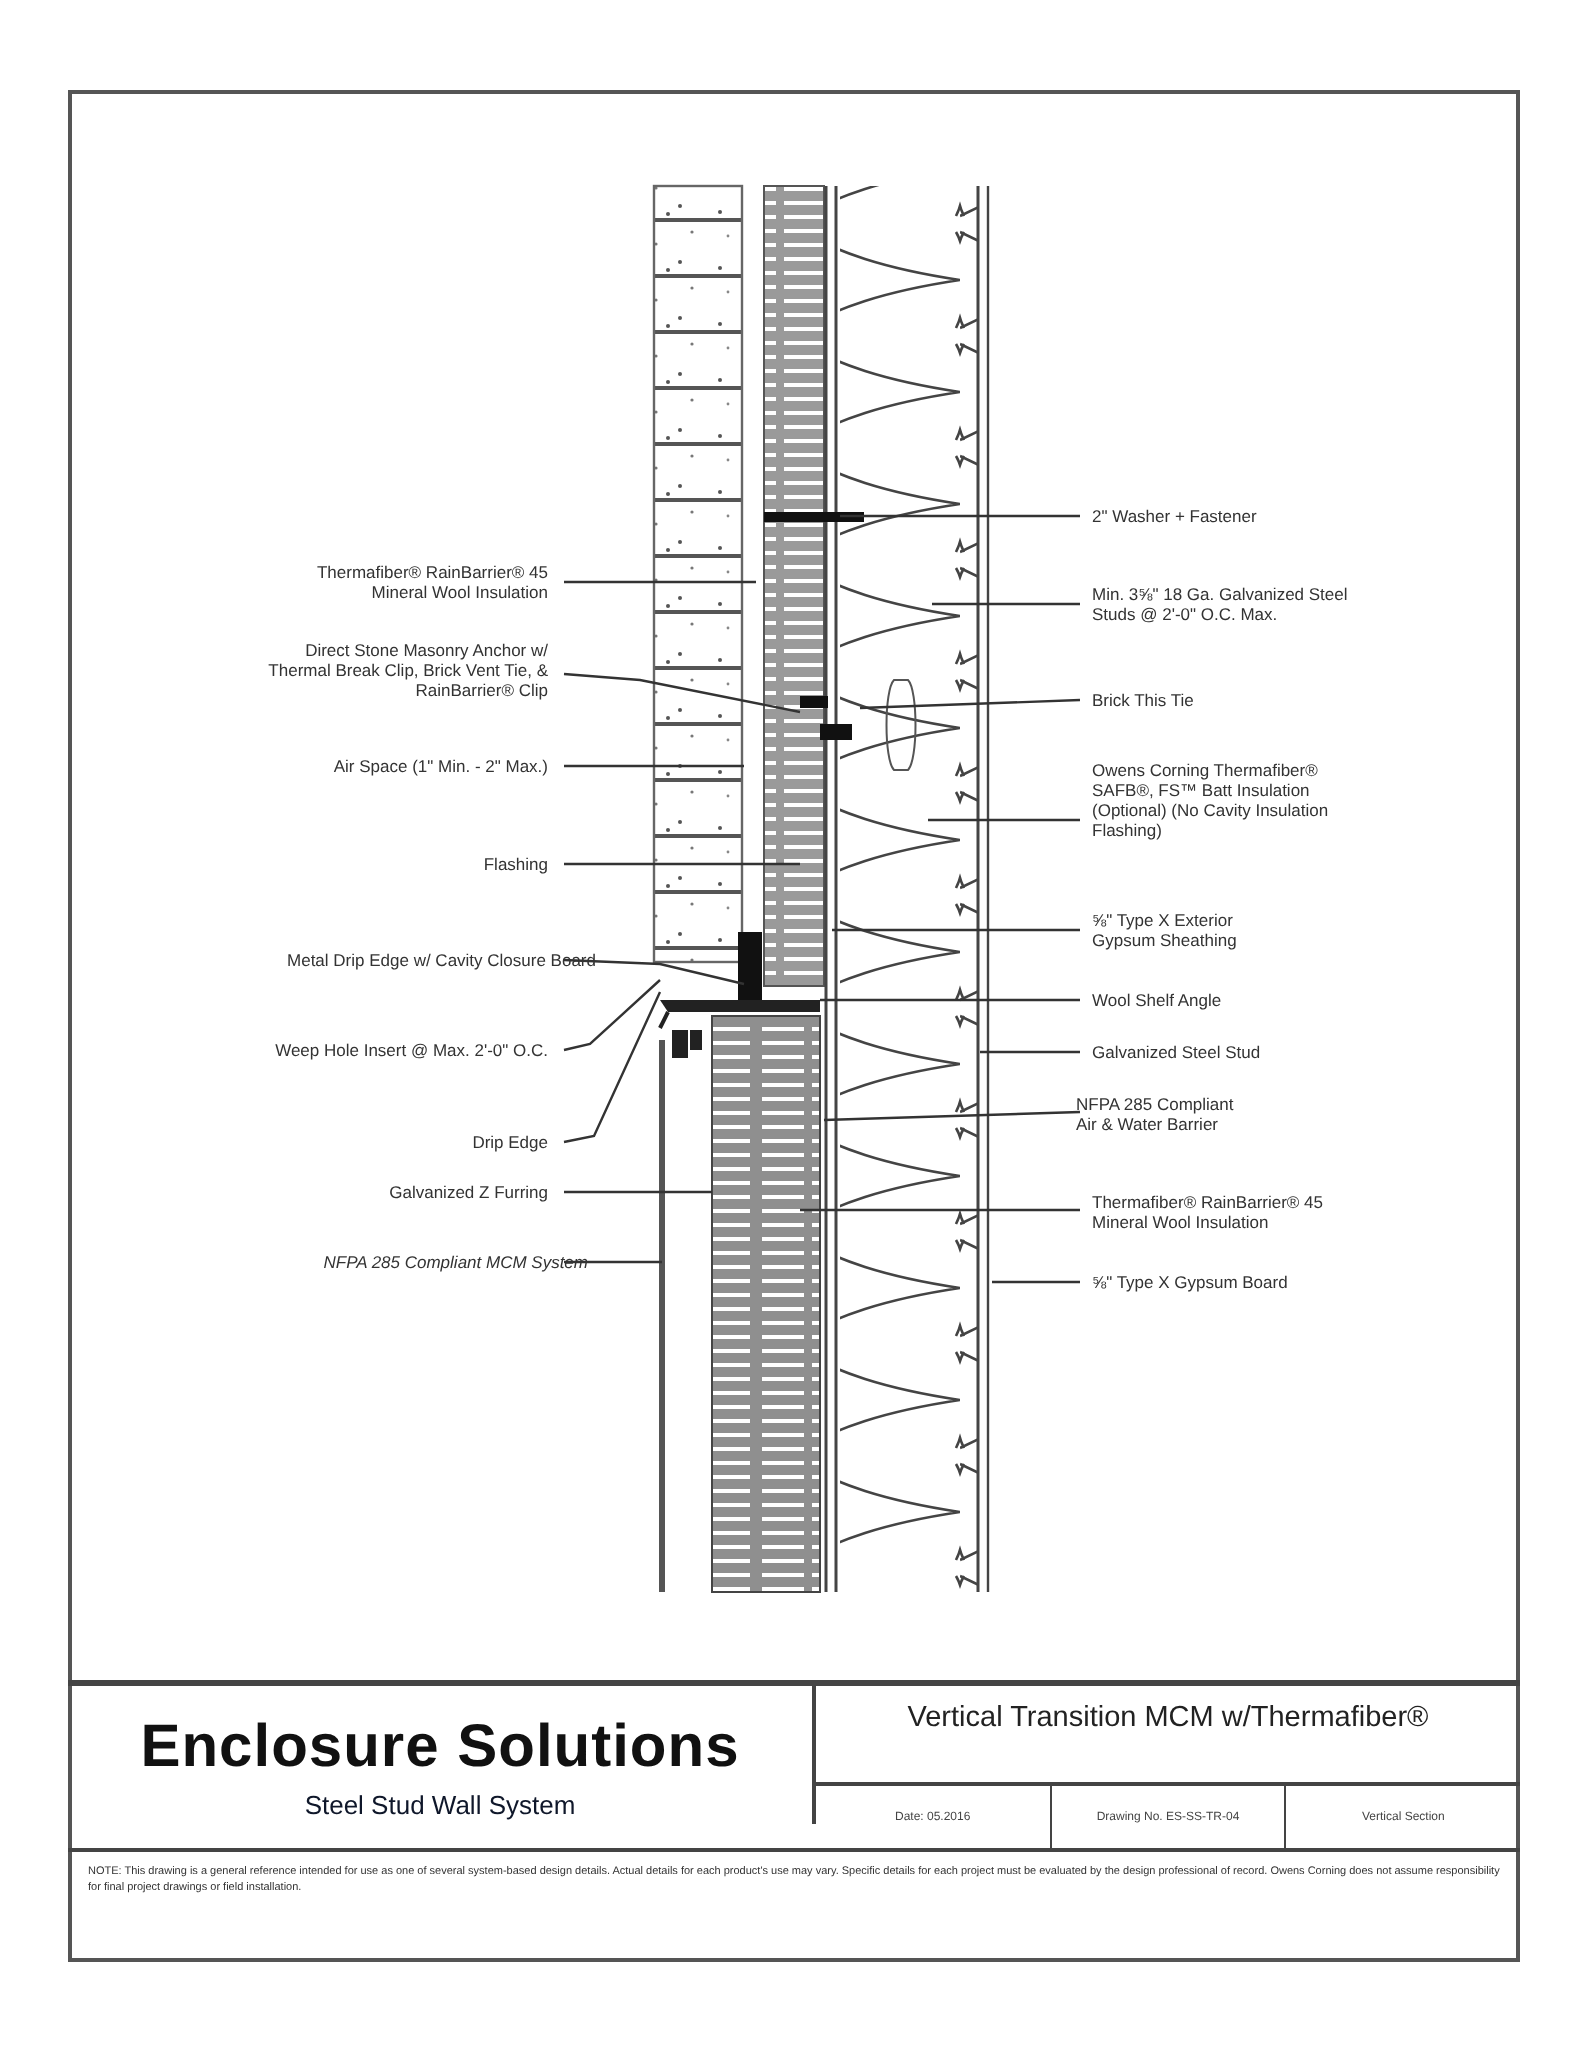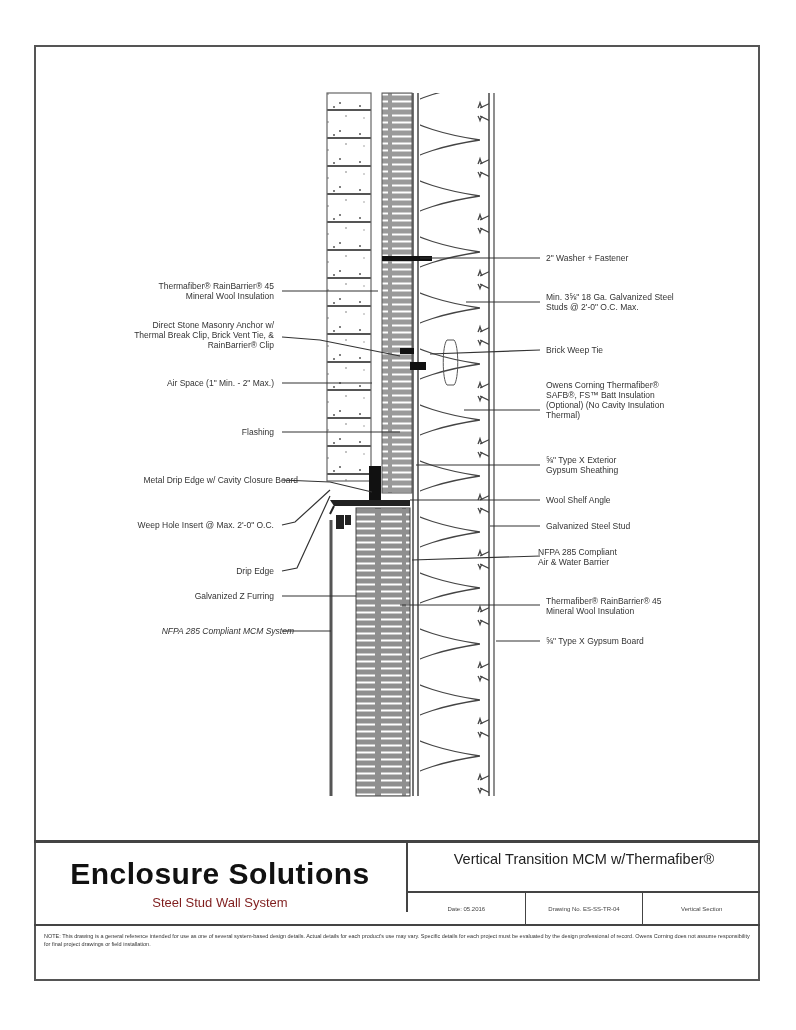--- a/index.html
+++ b/index.html
@@ -5,21 +5,21 @@
   html,body{margin:0;padding:0;background:#ffffff;}
   body{width:796px;height:1030px;position:relative;font-family:"Liberation Sans",sans-serif;color:#1a1a1a;overflow:hidden;}
   .frame{position:absolute;left:34px;top:45px;width:726px;height:936px;border:2px solid #555;box-sizing:border-box;}
   .drawing{position:absolute;left:0;top:0;width:796px;height:840px;}
   .lbl{position:absolute;font-size:8.5px;line-height:10px;color:#333;white-space:nowrap;}
   .lbl.r{text-align:right;}
   .lbl.l{text-align:left;}
   .tb{position:absolute;left:34px;top:840px;width:726px;height:141px;box-sizing:border-box;}
   .tb-left{position:absolute;left:0;top:0;width:374px;height:72px;border-top:3px solid #444;border-right:2px solid #444;box-sizing:border-box;text-align:center;}
   .tb-brand{font-size:30px;font-weight:bold;letter-spacing:0.5px;margin-top:14px;color:#111;}
-  .tb-sub{font-size:13px;color:#7f1d1d;margin-top:4px;}
+  .tb-sub{font-size:13px;color:#0f172a;margin-top:4px;}
   .tb-right{position:absolute;left:374px;top:0;width:352px;height:84px;border-top:3px solid #444;box-sizing:border-box;}
   .tb-title{height:50px;border-bottom:2px solid #444;box-sizing:border-box;text-align:center;font-size:14.5px;line-height:18px;padding-top:7px;color:#222;}
   .tb-cells{display:flex;height:32px;}
   .tb-cell{flex:1;border-right:1.5px solid #444;font-size:6px;color:#444;display:flex;align-items:center;justify-content:center;}
   .tb-cell:last-child{border-right:none;}
   .tb-note{position:absolute;left:0;top:84px;width:726px;height:57px;border-top:2px solid #444;box-sizing:border-box;font-size:5.5px;line-height:8px;color:#333;padding:6px 10px;}
 </style>
 </head>
 <body>
 
@@ -152,27 +152,27 @@
 </div>
 
 <div class="lbl l" style="left:546px;top:253px;">
   <div>2" Washer + Fastener</div>
 </div>
 <div class="lbl l" style="left:546px;top:292px;">
   <div>Min. 3⅝" 18 Ga. Galvanized Steel</div>
   <div>Studs @ 2'-0" O.C. Max.</div>
 </div>
 <div class="lbl l" style="left:546px;top:345px;">
-  <div>Brick Weep Tie</div>
+  <div>Brick This Tie</div>
 </div>
 <div class="lbl l" style="left:546px;top:380px;">
   <div>Owens Corning Thermafiber®</div>
   <div>SAFB®, FS™ Batt Insulation</div>
   <div>(Optional) (No Cavity Insulation</div>
-  <div>Thermal)</div>
+  <div>Flashing)</div>
 </div>
 <div class="lbl l" style="left:546px;top:455px;">
   <div>⅝" Type X Exterior</div>
   <div>Gypsum Sheathing</div>
 </div>
 <div class="lbl l" style="left:546px;top:495px;">
   <div>Wool Shelf Angle</div>
 </div>
 <div class="lbl l" style="left:546px;top:521px;">
   <div>Galvanized Steel Stud</div>

